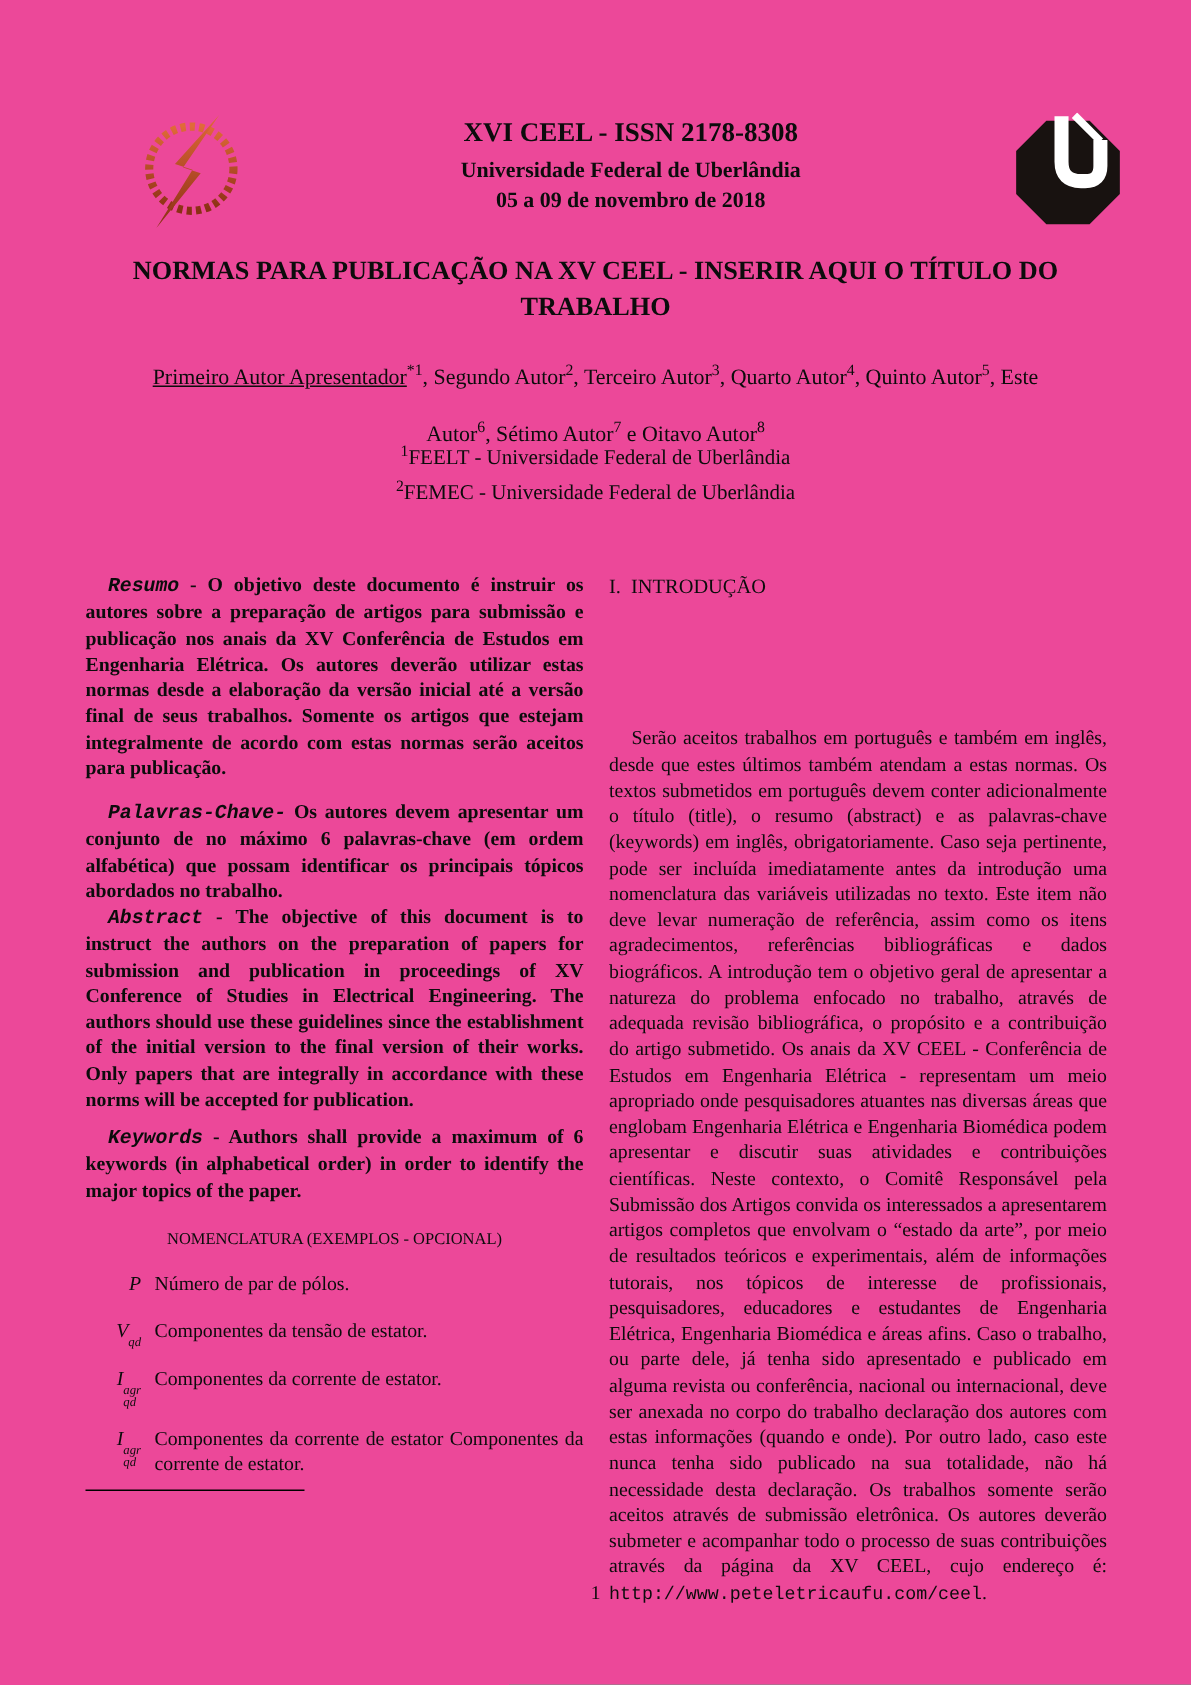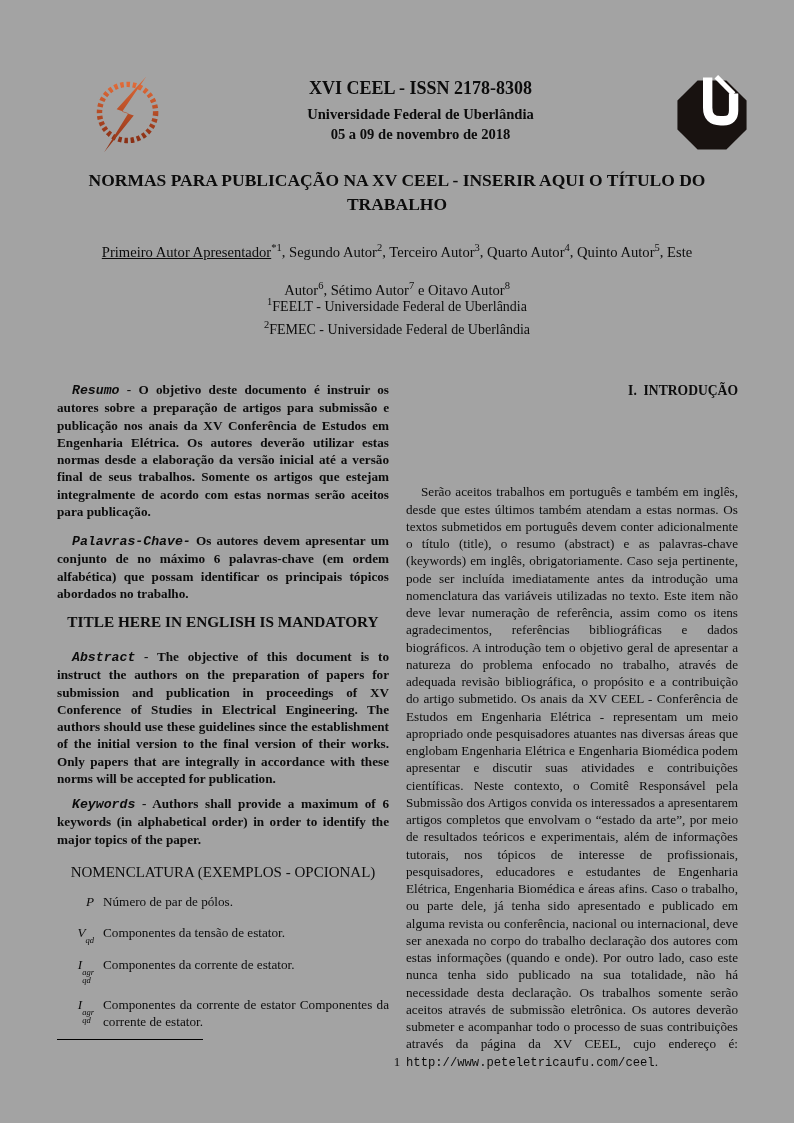--- a/index.html
+++ b/index.html
@@ -1,16 +1,16 @@
 <!DOCTYPE html>
 <html><head>
 <meta charset="utf-8">
 <style>
   html,body{margin:0;padding:0;background:#888;}
-  .page{position:relative;width:794px;height:1123px;background:#a3a3a3;margin:0 auto;
+  .page{position:relative;width:794px;height:1123px;background:#ec4899;margin:0 auto;
         font-family:"Liberation Serif",serif;color:#0c0c0c;overflow:hidden;}
 
   
   .header{position:absolute;top:70px;left:87px;right:46px;display:flex;justify-content:space-between;align-items:flex-start;}
   .header-center{flex:1;text-align:center;padding-top:8px;}
   .h-line1{font-size:18px;font-weight:bold;margin-bottom:6px;}
   .h-line2,.h-line3{font-size:14.6px;font-weight:bold;line-height:19.5px;}
   .logo-ceel{width:78px;height:88px;flex:0 0 auto;}
   .logo-ufu{width:72px;height:80px;flex:0 0 auto;margin-top:5px;}
 
@@ -28,32 +28,32 @@
   .columns{position:absolute;top:376px;left:57px;width:681px;display:flex;gap:17px;}
   .col{width:332px;font-size:13.2px;line-height:17.25px;text-align:justify;}
   p{margin:0;}
   .bpar{font-weight:bold;text-indent:15px;}
   .lead{font-style:italic;font-family:Liberation Mono, monospace;}
   .resumo{margin-top:5px;}
   .palavras{margin-top:12px;}
   .etitle{margin-top:10px;margin-bottom:16px;text-align:center;font-size:15.3px;
           font-weight:bold;line-height:20px;text-indent:0;}
   .keywords{margin-top:8px;}
-  .nomhead{margin-top:16px;text-align:center;font-size:15px;text-indent:0;font-family:Liberation Serif, serif;}
+  .nomhead{margin-top:16px;text-align:center;font-size:11px;text-indent:0;font-family:Liberation Serif, serif;}
   .nom-item{display:flex;margin-top:12px;}
   .nom-sym{flex:0 0 46px;text-align:right;padding-right:9px;box-sizing:border-box;font-style:italic;}
   .stack{display:inline-flex;flex-direction:column;font-size:8.5px;line-height:8px;
          font-style:italic;vertical-align:-6px;text-align:left;}
   .stack span:empty{display:none;}
   .nom-desc{flex:1;text-align:justify;}
   .fn-rule{width:146px;border-top:1.3px solid #000;margin-top:8px;}
   .footnote{font-size:10.8px;margin-top:2px;text-align:left;text-indent:0;}
   .footnote sup{font-size:8px;}
 
-  .intro-head{text-align:right;font-weight:bold;font-size:13.6px;margin-top:6px;white-space:pre;}
+  .intro-head{text-align:left;font-weight:normal;font-size:13.6px;margin-top:6px;white-space:pre;}
   .intro{margin-top:84px;text-indent:15px;}
   .mono{font-family:"Liberation Mono",monospace;font-size:12.2px;}
 
   .page-number{position:absolute;top:1054px;left:0;right:0;text-align:center;font-size:13px;}
 </style>
 </head>
 <body>
 
 <div class="page">
 
@@ -97,21 +97,20 @@
     <div><sup>2</sup><span>FEMEC - Universidade Federal de Uberlândia</span></div>
   </div>
 
   <div class="columns">
 
     <div class="col">
       <p class="bpar resumo"><span class="lead">Resumo</span><span> - O objetivo deste documento é instruir os autores sobre a preparação de artigos para submissão e publicação nos anais da XV Conferência de Estudos em Engenharia Elétrica. Os autores deverão utilizar estas normas desde a elaboração da versão inicial até a versão final de seus trabalhos. Somente os artigos que estejam integralmente de acordo com estas normas serão aceitos para publicação.</span></p>
 
       <p class="bpar palavras"><span class="lead">Palavras-Chave-</span><span> Os autores devem apresentar um conjunto de no máximo 6 palavras-chave (em ordem alfabética) que possam identificar os principais tópicos abordados no trabalho.</span></p>
 
-      <p class="etitle">TITLE HERE IN ENGLISH IS MANDATORY</p>
 
       <p class="bpar"><span class="lead">Abstract</span><span> - The objective of this document is to instruct the authors on the preparation of papers for submission and publication in proceedings of XV Conference of Studies in Electrical Engineering. The authors should use these guidelines since the establishment of the initial version to the final version of their works. Only papers that are integrally in accordance with these norms will be accepted for publication.</span></p>
 
       <p class="bpar keywords"><span class="lead">Keywords</span><span> - Authors shall provide a maximum of 6 keywords (in alphabetical order) in order to identify the major topics of the paper.</span></p>
 
       <p class="nomhead">NOMENCLATURA (EXEMPLOS - OPCIONAL)</p>
 
       <div class="nom-item">
         <span class="nom-sym"><span>P</span><span class="stack"></span></span>
         <span class="nom-desc">Número de par de pólos.</span>

